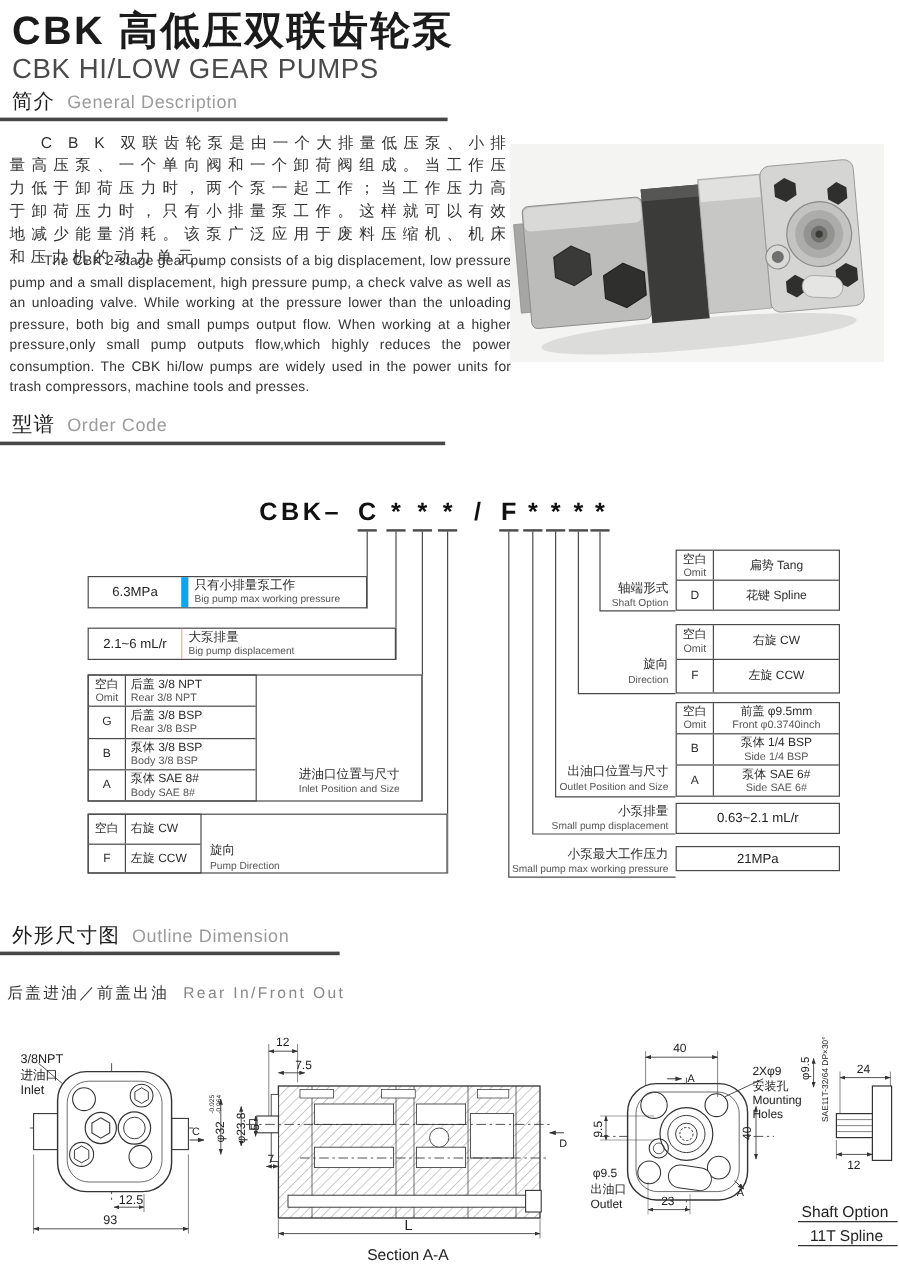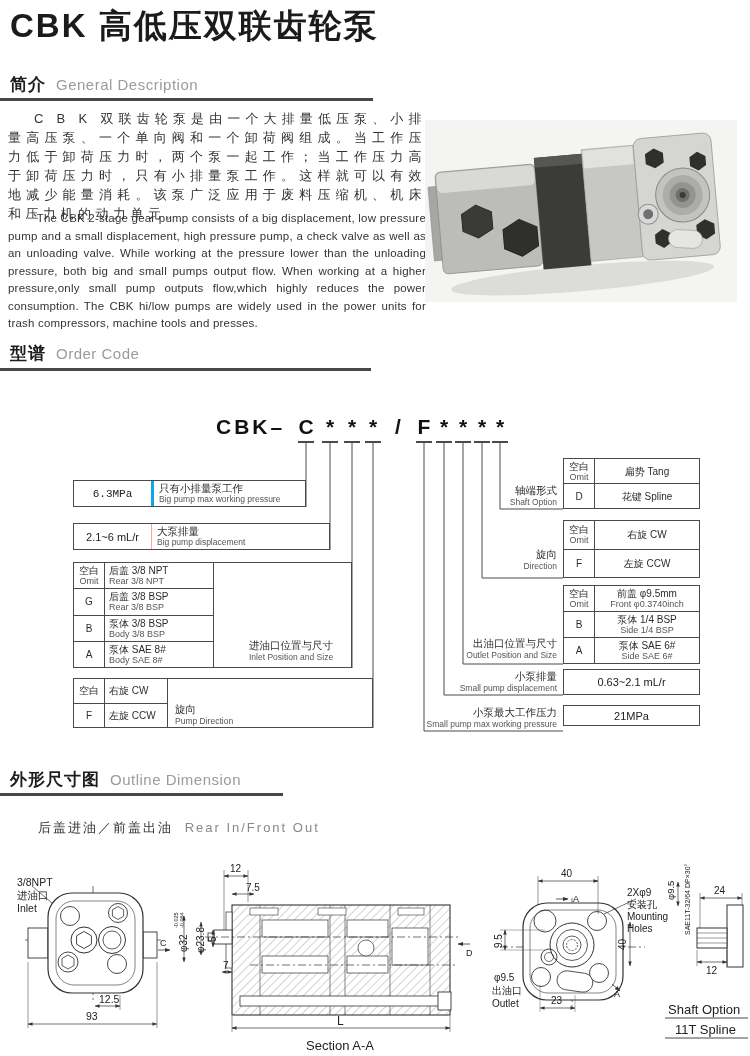--- a/index.html
+++ b/index.html
@@ -1,21 +1,21 @@
 <!DOCTYPE html>
 <html><head>
 <meta charset="utf-8">
 <style>
   html,body{margin:0;padding:0;background:#ffffff;}
   #page{position:relative;width:750px;height:1056px;background:#fff;overflow:hidden;
         font-family:"Liberation Sans","DejaVu Sans",sans-serif;color:#222;}
   .abs{position:absolute;}
   .title-cn{font-size:33px;font-weight:700;letter-spacing:2px;color:#1b1b1b;}
   .title-en{font-size:23px;font-weight:500;letter-spacing:0.5px;color:#4a4a4a;}
-  .sec-cn{font-size:17px;font-weight:700;color:#1d1d1d;letter-spacing:1px;}
+  .sec-cn{font-size:17px;font-weight:400;color:#1d1d1d;letter-spacing:1px;}
   .sec-en{font-size:15px;font-weight:400;color:#9b9b9b;margin-left:10px;letter-spacing:0.5px;}
   .rule{position:absolute;height:3px;background:#474747;}
   .para{position:absolute;text-align:justify;color:#333;}
   .para-cn{font-size:13px;line-height:19px;letter-spacing:4.5px;text-indent:2em;}
   .para-en{font-size:11.5px;line-height:17.5px;letter-spacing:0.2px;text-indent:2.5em;}
   .box{position:absolute;border:1px solid #4a4a4a;box-sizing:border-box;background:#fff;}
   .vcell{display:flex;align-items:center;justify-content:center;font-size:11px;color:#222;}
   .lblk .cn{font-size:10.5px;color:#2c2c2c;line-height:11.5px;white-space:nowrap;}
   .lblk .en{font-size:8.5px;color:#555;line-height:10px;white-space:nowrap;}
   .tbl{display:flex;flex-direction:column;box-sizing:border-box;}
@@ -30,20 +30,21 @@
   .codechar{position:absolute;width:22px;text-align:center;font-size:21px;font-weight:700;color:#111;}
   .rlabel{position:absolute;text-align:right;}
   svg text{fill:#222;}
 </style>
 </head>
 <body>
 
 <div id="page">
 
   <div class="abs title-cn" style="left:10px;top:4px;">CBK 高低压双联齿轮泵</div>
+  <div class="abs title-en" style="left:10px;top:44px;">CBK HI/LOW GEAR PUMPS</div>
 
   <div class="abs" style="left:10px;top:73px;">
     <span class="sec-cn">简介</span><span class="sec-en">General Description</span>
   </div>
   <div class="rule" style="left:0;top:98px;width:373px;"></div>
 
   <div class="para para-cn" style="left:8px;top:109px;width:418px;">C B K 双联齿轮泵是由一个大排量低压泵、小排量高压泵、一个单向阀和一个卸荷阀组成。当工作压力低于卸荷压力时，两个泵一起工作；当工作压力高于卸荷压力时，只有小排量泵工作。这样就可以有效地减少能量消耗。该泵广泛应用于废料压缩机、机床和压力机的动力单元。</div>
   <div class="para para-en" style="left:8px;top:210px;width:418px;">The CBK 2-stage gear pump consists of  a big displacement, low pressure pump and a small displacement, high pressure pump, a check valve as well as an unloading valve. While working at the pressure lower than the unloading pressure, both big and small pumps output flow. When working at a higher pressure,only small pump outputs flow,which highly reduces the power consumption.  The CBK hi/low pumps are widely used in the power units for trash compressors, machine tools and presses.</div>
 
   <svg class="abs" style="left:425px;top:120px;" width="312" height="182" viewBox="0 0 312 182">
@@ -113,21 +114,21 @@
     <div class="codechar" style="left:341px;top:10px;">*</div>
     <div class="codechar" style="left:362px;top:10px;">*</div>
     <div class="codechar" style="left:387px;top:10px;">/</div>
     <div class="codechar" style="left:413px;top:10px;">F</div>
     <div class="codechar" style="left:433px;top:10px;">*</div>
     <div class="codechar" style="left:452px;top:10px;">*</div>
     <div class="codechar" style="left:471px;top:10px;">*</div>
     <div class="codechar" style="left:489px;top:10px;">*</div>
 
     <div class="box" style="left:73px;top:75px;width:233px;height:27px;display:flex;">
-      <div class="vcell" style="width:77px;border-right:3px solid #0ea5e9;font-family:Liberation Mono, monospace;">6.3MPa</div>
+      <div class="vcell" style="width:77px;border-right:6px solid #0ea5e9;">6.3MPa</div>
       <div class="lblk" style="flex:1;display:flex;flex-direction:column;justify-content:center;padding-left:5px;">
         <div class="cn">只有小排量泵工作</div>
         <div class="en">Big pump max working pressure</div>
       </div>
     </div>
 
     <div class="box" style="left:73px;top:118px;width:257px;height:27px;display:flex;">
       <div class="vcell" style="width:77px;border-right:1px solid #fca5a5;">2.1~6 mL/r</div>
       <div class="lblk" style="flex:1;display:flex;flex-direction:column;justify-content:center;padding-left:5px;">
         <div class="cn">大泵排量</div>
@@ -301,21 +302,21 @@
     </div>
     <div class="box vcell" style="left:563px;top:300px;width:137px;height:21px;">21MPa</div>
   </div>
 
   <div class="abs" style="left:10px;top:768px;">
     <span class="sec-cn">外形尺寸图</span><span class="sec-en">Outline Dimension</span>
   </div>
   <div class="rule" style="left:0;top:793px;width:283px;"></div>
 
   <div class="abs" style="left:6px;top:819px;font-size:13px;letter-spacing:2px;">
-    <span style="color:#333;margin-left:32px;">后盖进油／前盖出油</span>
+    <span style="color:#333;">后盖进油／前盖出油</span>
     <span style="color:#888;margin-left:6px;">Rear In/Front Out</span>
   </div>
 
   <svg class="abs" style="left:0;top:848px;" width="750" height="208" viewBox="0 848 750 208">
     <defs>
       <pattern id="h1" width="6" height="6" patternUnits="userSpaceOnUse" patternTransform="rotate(45)">
         <line x1="0" y1="0" x2="0" y2="6" stroke="#a8a8a8" stroke-width="1"></line>
       </pattern>
       <marker id="arE" markerWidth="7" markerHeight="5" refX="6.5" refY="2.5" orient="auto">
         <polygon points="0,0 7,2.5 0,5" fill="#333"></polygon>

